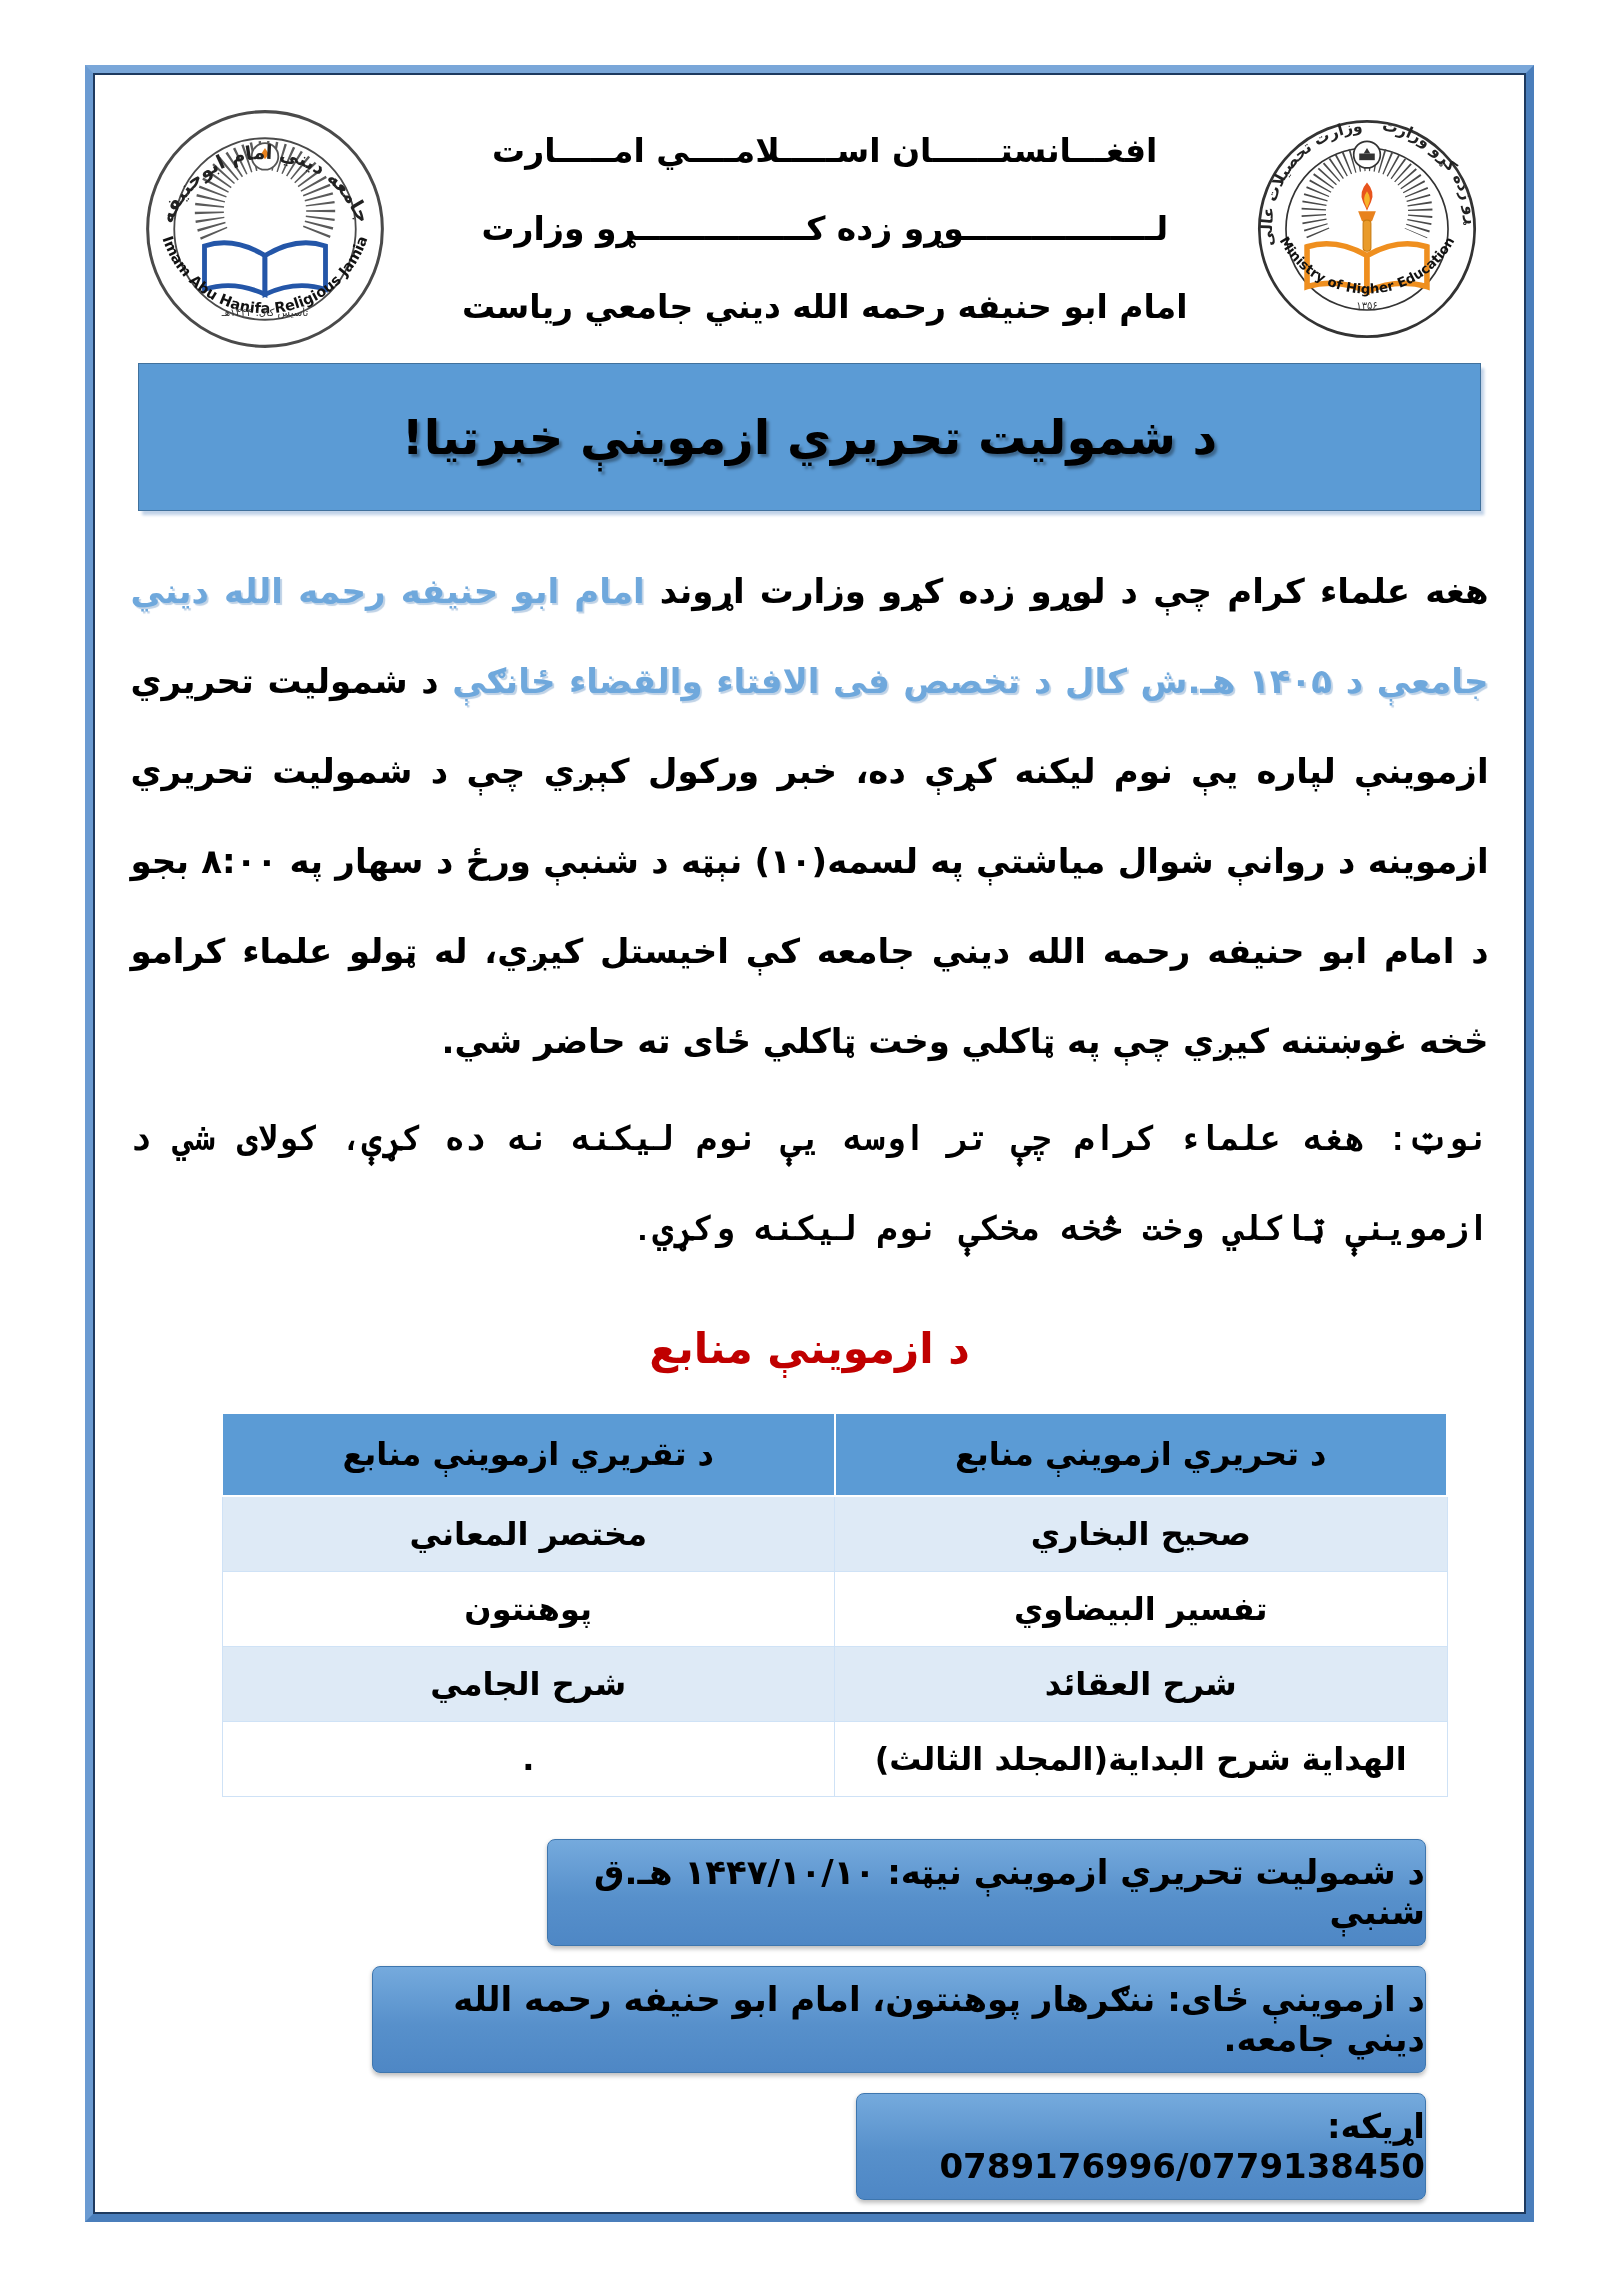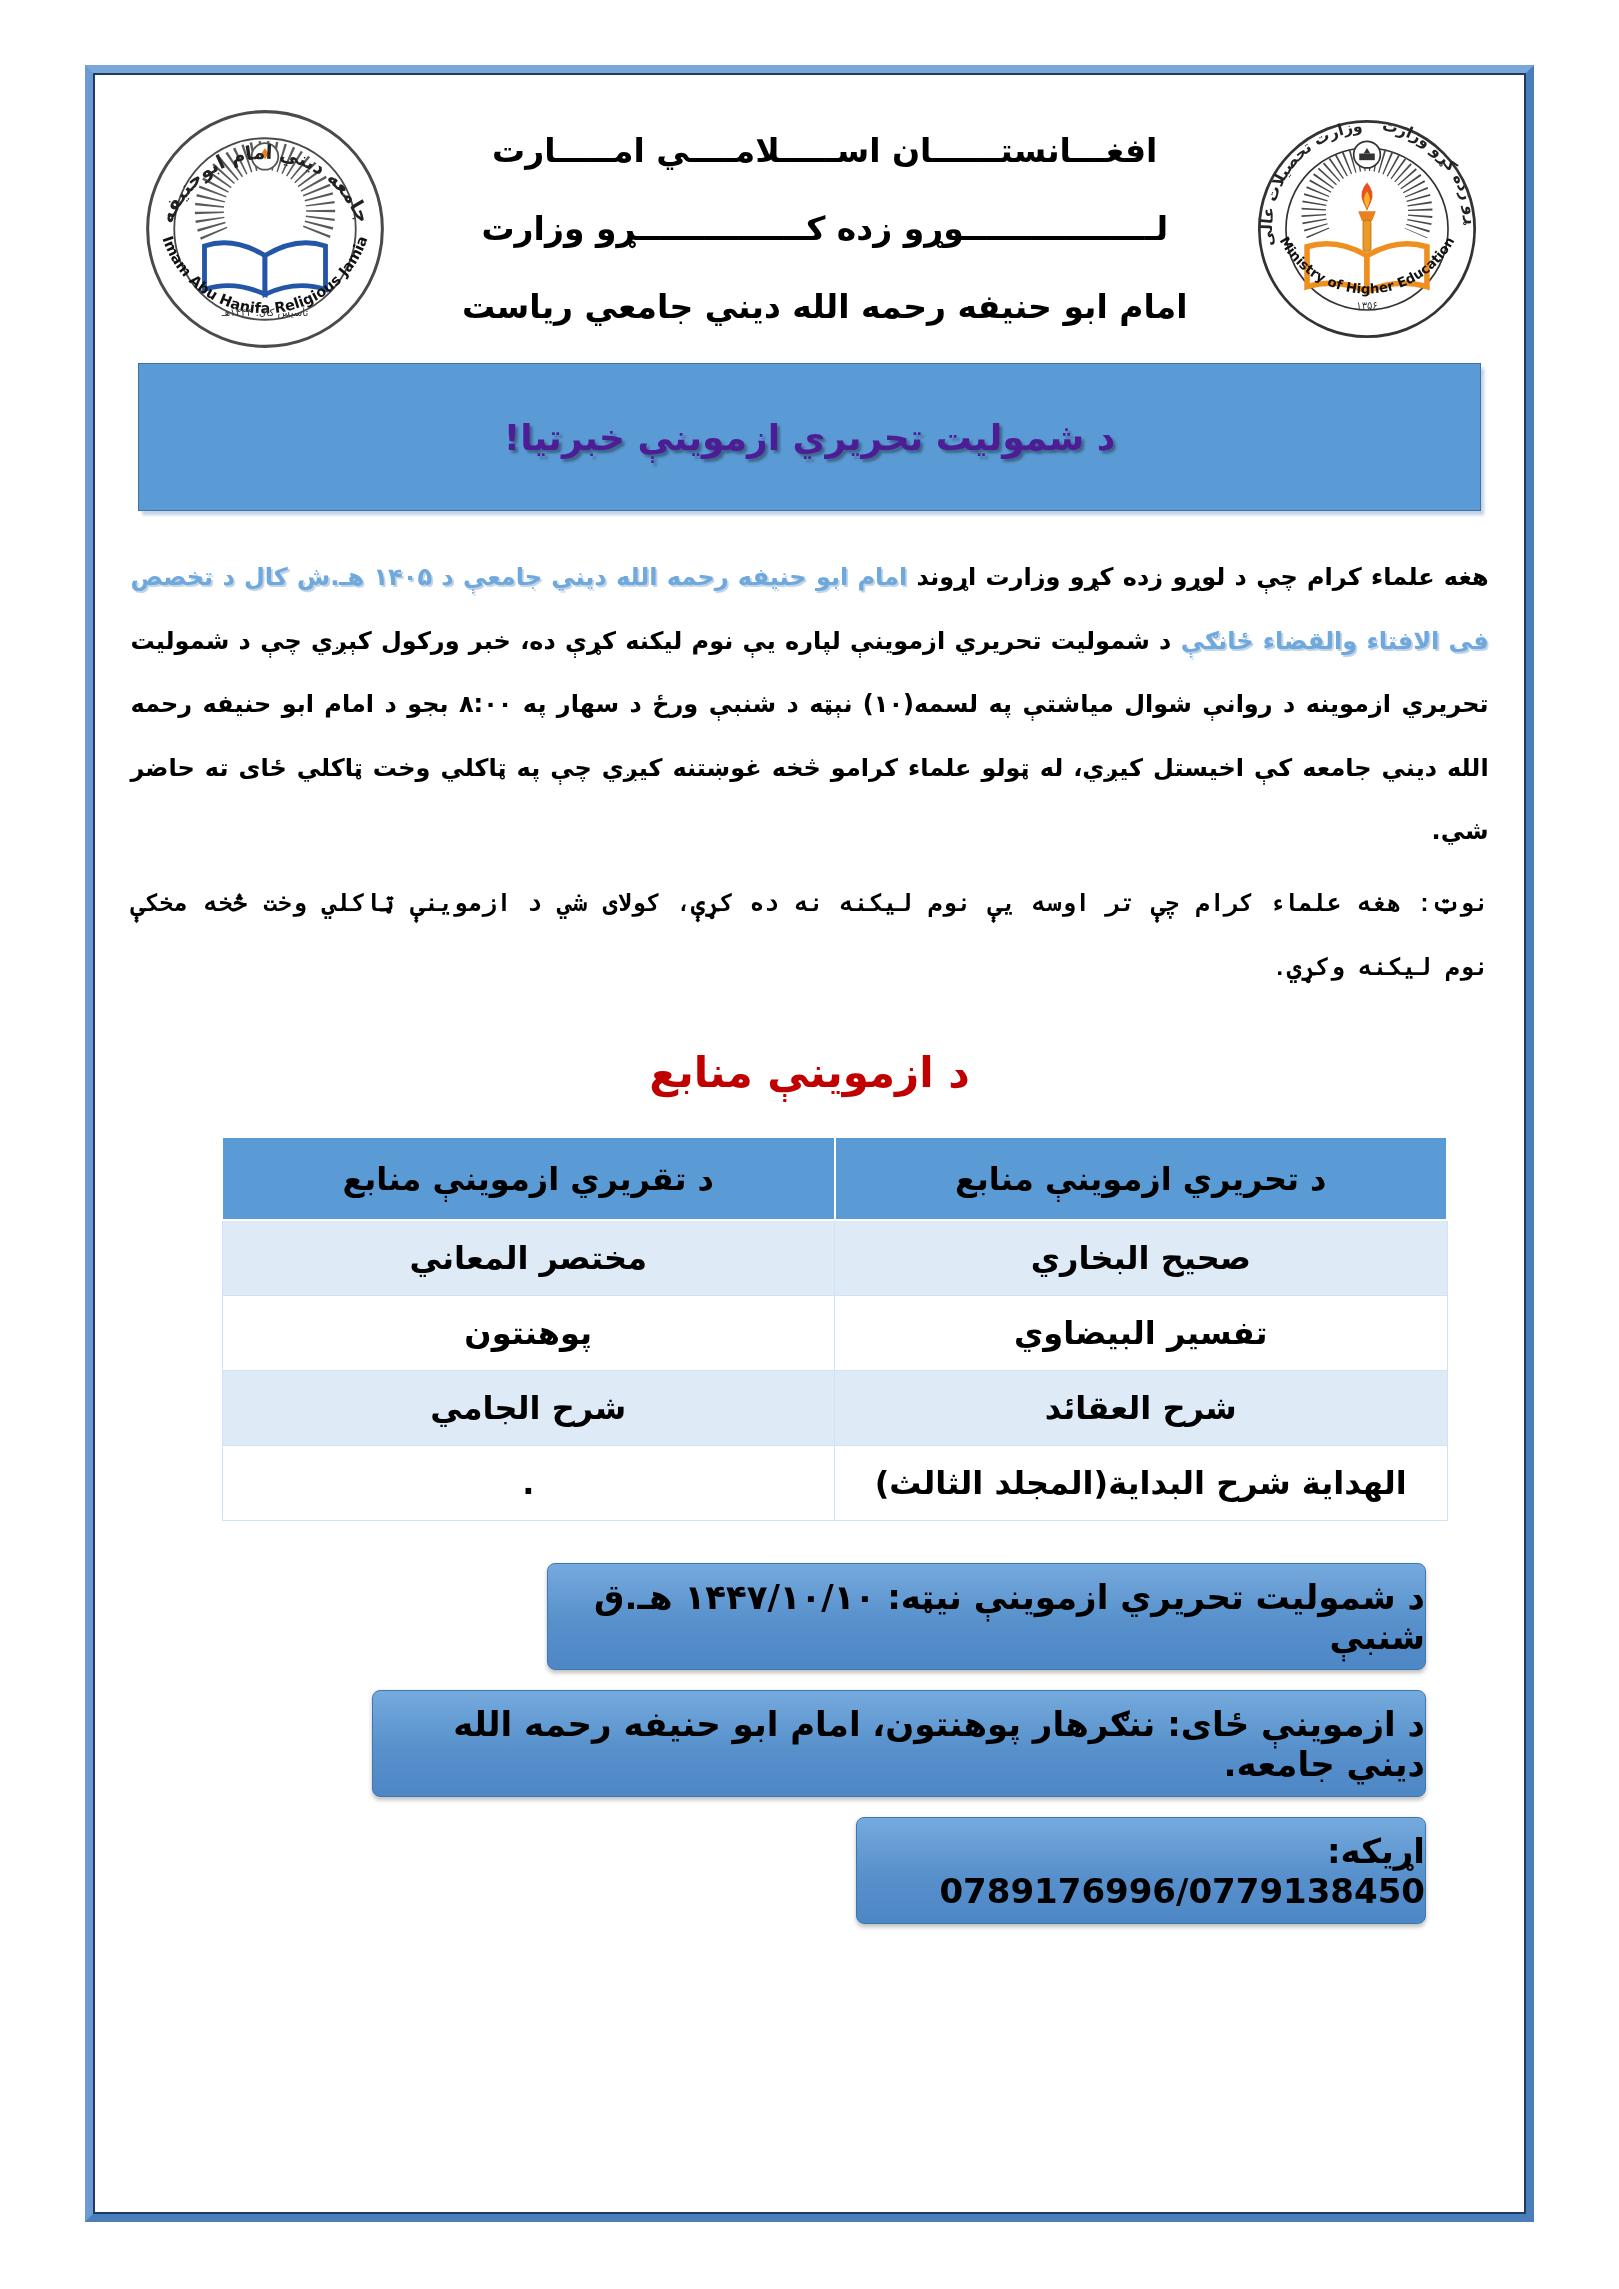--- a/index.html
+++ b/index.html
@@ -22,26 +22,26 @@
   .logo-right{width:222px;height:222px;flex:0 0 auto;margin-right:18.5px;}
   .hdr-text{flex:1;text-align:center;direction:rtl;font-weight:bold;font-size:33px;}
   .hdr-line{margin:0 0 42px;line-height:1.1;}
   .hdr-line:last-child{margin-bottom:0;}
   
   .banner{
     margin:13px 14.8px 0;height:146px;background:#5b9bd5;border:1.8px solid #41719c;
     box-shadow:3.7px 4.6px 2.8px #c2d3e8;display:flex;align-items:center;justify-content:center;
   }
   .banner-title{
-    font-size:36px;font-weight:bold;color:#4c1d95;
+    font-size:48px;font-weight:bold;color:#000000;
     text-shadow:2.8px 2.8px 2.8px rgba(0,0,0,0.35);
   }
   
   .para{
-    margin:35px 7.4px 0;font-size:24px;font-weight:bold;line-height:2.65;
+    margin:35px 7.4px 0;font-size:34px;font-weight:bold;line-height:2.65;
     text-align:justify;color:#000;
   }
   .para.note{margin-top:9.2px;font-family:Liberation Mono, monospace;}
   .blue-text{color:#6fa8dc;text-shadow:1.8px 1.8px 0.9px #bfd2e6;}
   
   .src-heading{
     margin:48px 0 0;text-align:center;color:#c00000;font-size:42px;font-weight:bold;
   }
   .src-table{
     width:1227px;margin:39px 48px 0 auto;border-collapse:collapse;

